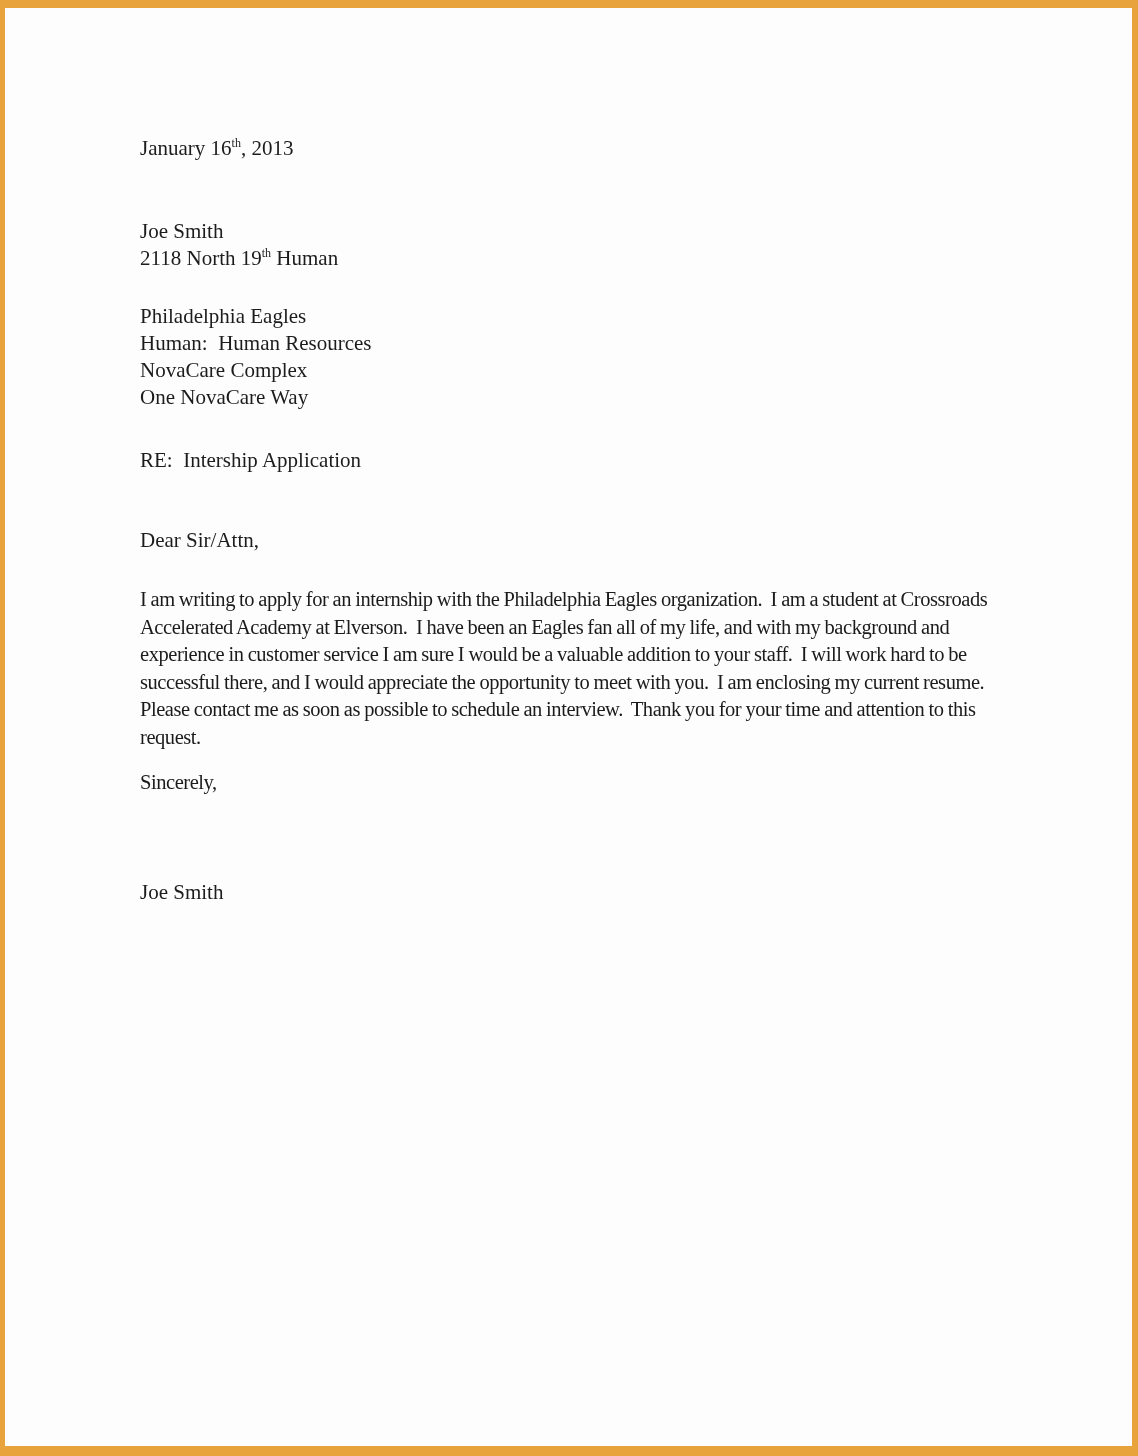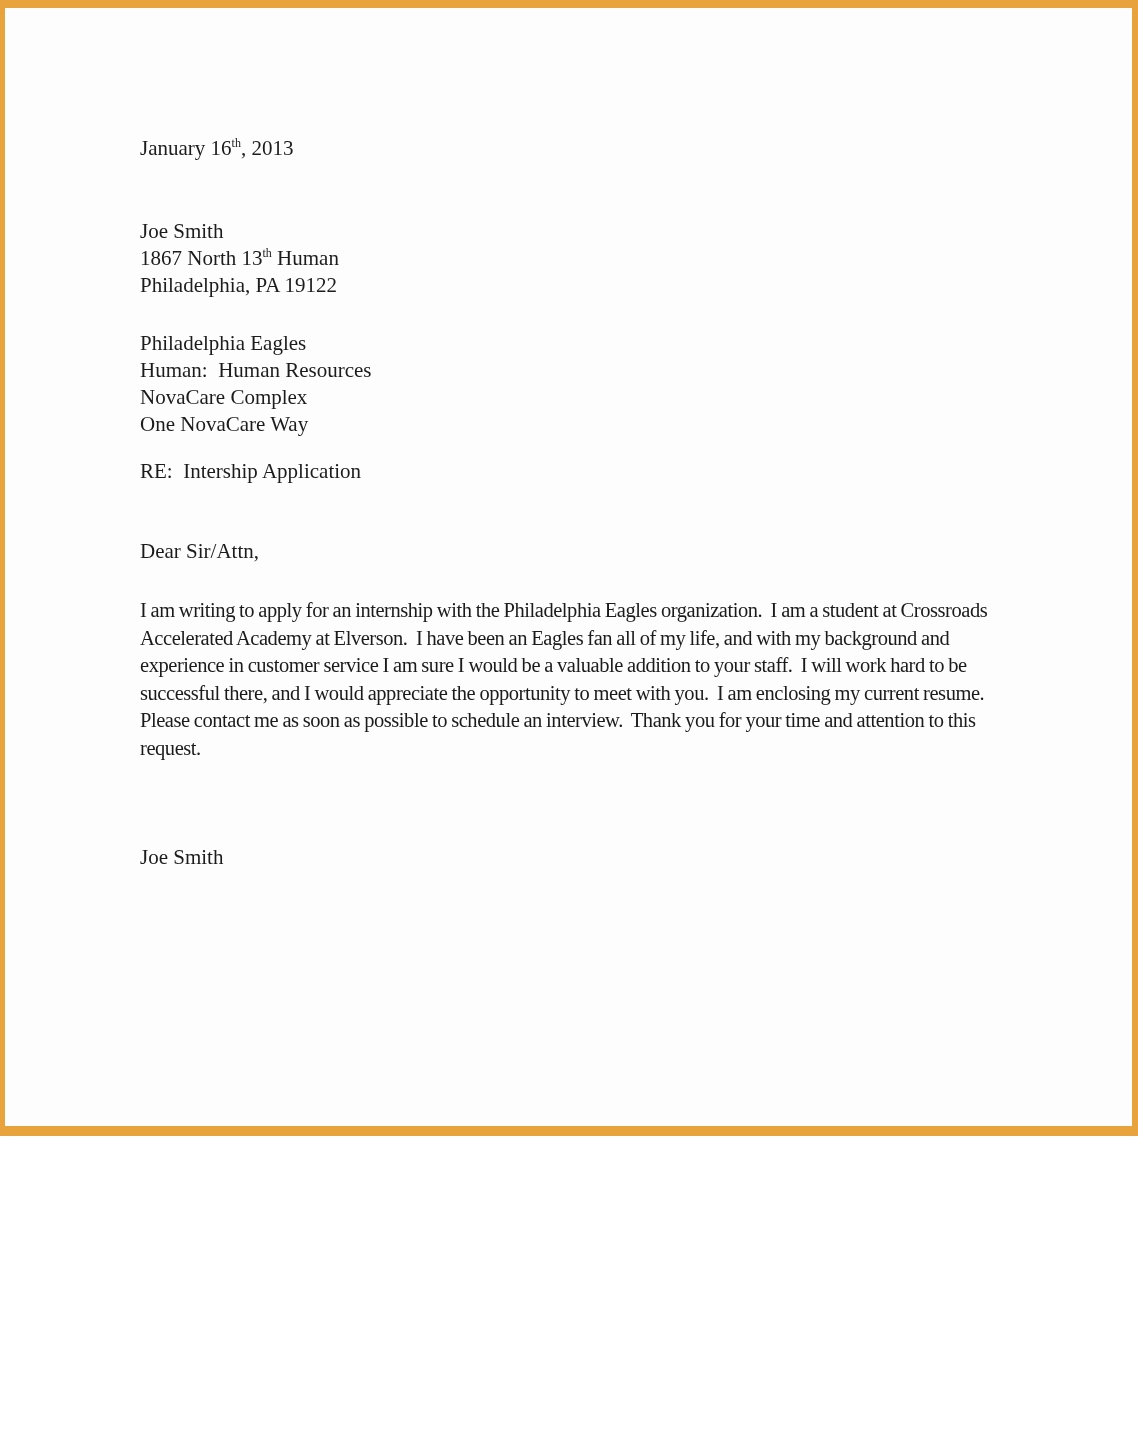--- a/index.html
+++ b/index.html
@@ -3,21 +3,21 @@
 <meta charset="utf-8">
 <style>
   * { margin: 0; padding: 0; box-sizing: border-box; }
   html, body {
     font-family: "Liberation Serif", serif;
     background: #ffffff;
   }
   .page {
     position: relative;
     width: 1138px;
-    height: 1136px;
+    height: 1456px;
     background: #fdfdfd;
     border-style: solid;
     overflow: hidden;
   }
   .content {
     position: absolute;
     top: 0; left: 0; right: 0; bottom: 0;
     padding: 127px 120px 0 135px;
     color: #1a1a1a;
   }
@@ -28,21 +28,21 @@
     color: #1c1c1c;
   }
   sup.ord {
     font-size: 12px;
     vertical-align: super;
     line-height: 0;
   }
   .date-line { margin-bottom: 0; }
   .sender-block { margin-top: 56px; }
   .recipient-block { margin-top: 31px; }
-  .subject-line { margin-top: 20px; }
+  .subject-line { margin-top: 36px; }
   .salutation { margin-top: 53px; }
   .body-paragraph {
     margin-top: 32px;
     max-width: 878px;
     font-size: 20.5px;
     line-height: 27.5px;
     letter-spacing: -0.45px;
     word-spacing: -0.5px;
     white-space: pre-wrap;
     color: #1b1b1b;
@@ -53,34 +53,34 @@
 </head>
 <body>
 
 <div class="page" id="page" style="border-color: rgb(232, 163, 61); border-width: 8px 6px 10px 5px; background: rgb(253, 253, 253);">
   <div class="content">
 
     <div class="heading-text date-line"><span>January 16</span><sup class="ord">th</sup><span>, 2013</span></div>
 
     <div class="sender-block">
       <div class="heading-text">Joe Smith</div>
-      <div class="heading-text"><span>1867 North 13</span><sup class="ord">th</sup><span> Human</span></div>
-      <div class="heading-text">Philadelphia, PA 19122</div>
+      <div class="heading-text"><span>2118 North 19</span><sup class="ord">th</sup><span> Human</span></div>
     </div>
 
     <div class="recipient-block">
       <div class="heading-text">Philadelphia Eagles</div>
       <div class="heading-text">Human:  Human Resources</div>
       <div class="heading-text">NovaCare Complex</div>
       <div class="heading-text">One NovaCare Way</div>
     </div>
 
     <div class="heading-text subject-line">RE:  Intership Application</div>
 
     <div class="heading-text salutation">Dear Sir/Attn,</div>
 
     <div class="body-paragraph">I am writing to apply for an internship with the Philadelphia Eagles organization.  I am a student at Crossroads Accelerated Academy at Elverson.  I have been an Eagles fan all of my life, and with my background and experience in customer service I am sure I would be a valuable addition to your staff.  I will work hard to be successful there, and I would appreciate the opportunity to meet with you.  I am enclosing my current resume.  Please contact me as soon as possible to schedule an interview.  Thank you for your time and attention to this request.</div>
 
+    <div class="body-paragraph closing">Sincerely,</div>
 
     <div class="heading-text signature">Joe Smith</div>
 
   </div>
 </div>
 
 </body></html>

